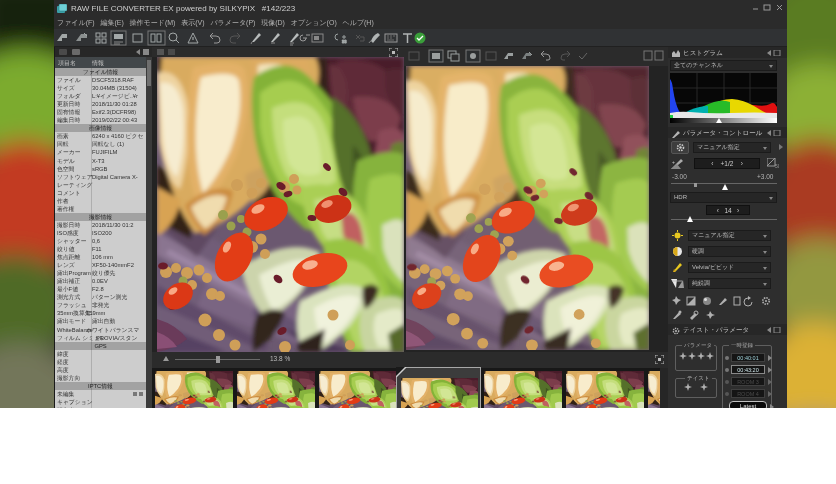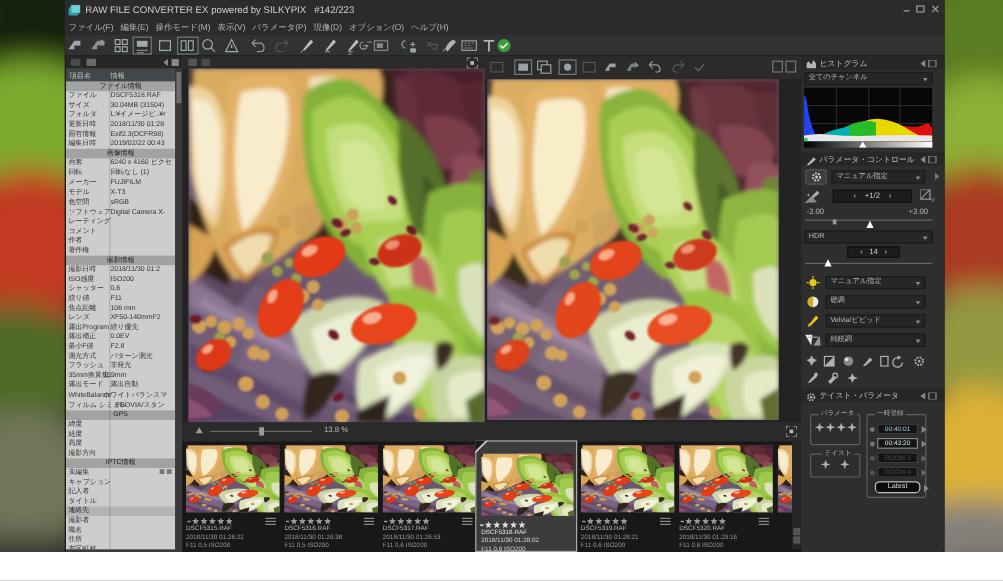--- a/index.html
+++ b/index.html
@@ -1,16 +1,16 @@
 <!DOCTYPE html>
 <html><head><meta charset="utf-8">
 <style>
 html,body{margin:0;padding:0;}
 *{box-sizing:border-box;}
-#stage{position:relative;width:836px;height:460px;overflow:hidden;font-family:"Liberation Sans",sans-serif;background:#222;}
+#stage{position:relative;width:836px;height:408px;overflow:hidden;font-family:"Liberation Sans",sans-serif;background:#222;}
 .abs{position:absolute;}
 .txt{color:#b8b8b8;white-space:nowrap;}
 .r{height:8.05px;line-height:8.3px;font-size:5.8px;white-space:nowrap;overflow:hidden;position:relative;}
 .r .l{position:absolute;left:2px;top:0;}
 .r .v{position:absolute;left:37px;top:0;}
 .sec{background:#a2a2a2;text-align:center;height:8.05px;line-height:8.3px;font-size:5.8px;color:#222;}
 .sec2{background:#b4b4b4;height:8.05px;line-height:8.3px;font-size:5.8px;color:#222;position:relative;}
 .dd{position:absolute;background:#262626;border:1px solid #1b1b1b;color:#bdbdbd;font-size:6px;height:11px;line-height:9px;padding:0 3px;white-space:nowrap;}
 .dd:after{content:"";position:absolute;right:3px;top:4px;width:0;height:0;border-left:2.5px solid transparent;border-right:2.5px solid transparent;border-top:3px solid #888;}
 .hdr{position:absolute;color:#c5c5c5;font-size:6.5px;white-space:nowrap;}

